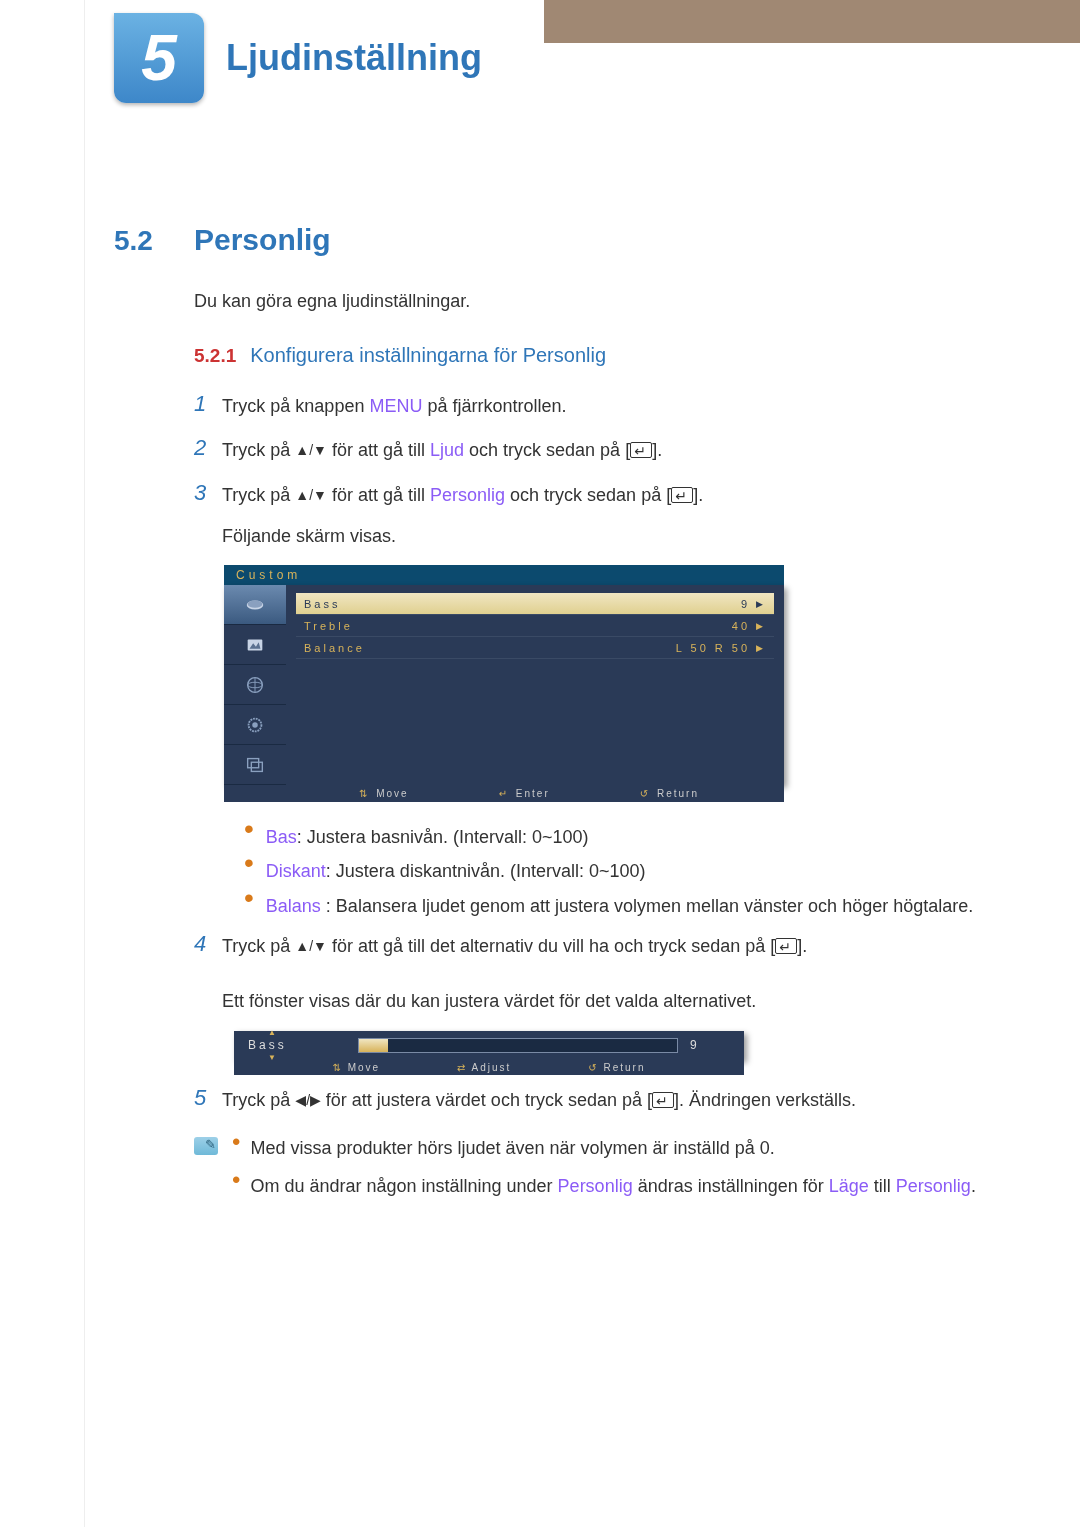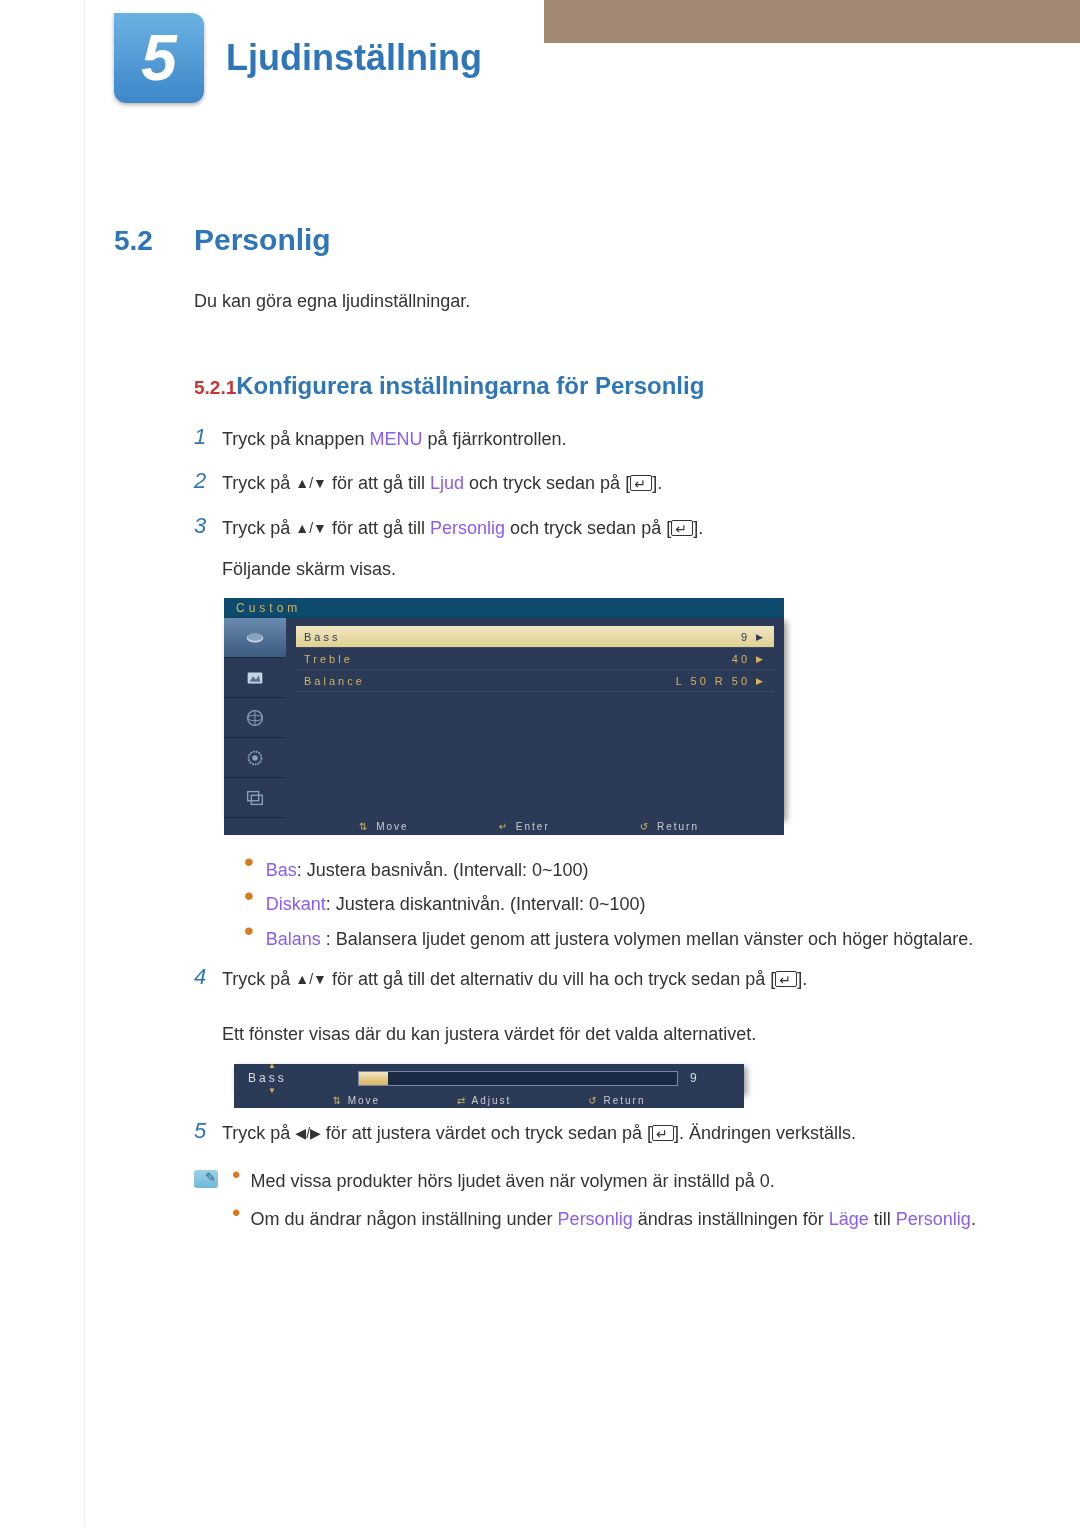--- a/index.html
+++ b/index.html
@@ -79,26 +79,26 @@
   .subsec-line {
     display: flex;
     align-items: baseline;
     margin-left: 80px;
     margin-bottom: 24px;
   }
   .subsec-num {
     color: #c33;
     font-weight: bold;
     font-size: 19px;
+    margin-right: 14px;
   }
   .subsec-title {
     color: #2f76b8;
-    font-weight: bold;
-    font-size: 24px;
-    margin-top: 28px;
+    font-weight: normal;
+    font-size: 20px;
   }
   .note-row {
     display: flex;
     margin-left: 80px;
     margin-bottom: 20px;
   }
   .note-icon {
     width: 24px;
     height: 18px;
     background: linear-gradient(#9dd0e8,#6fb9d8);

